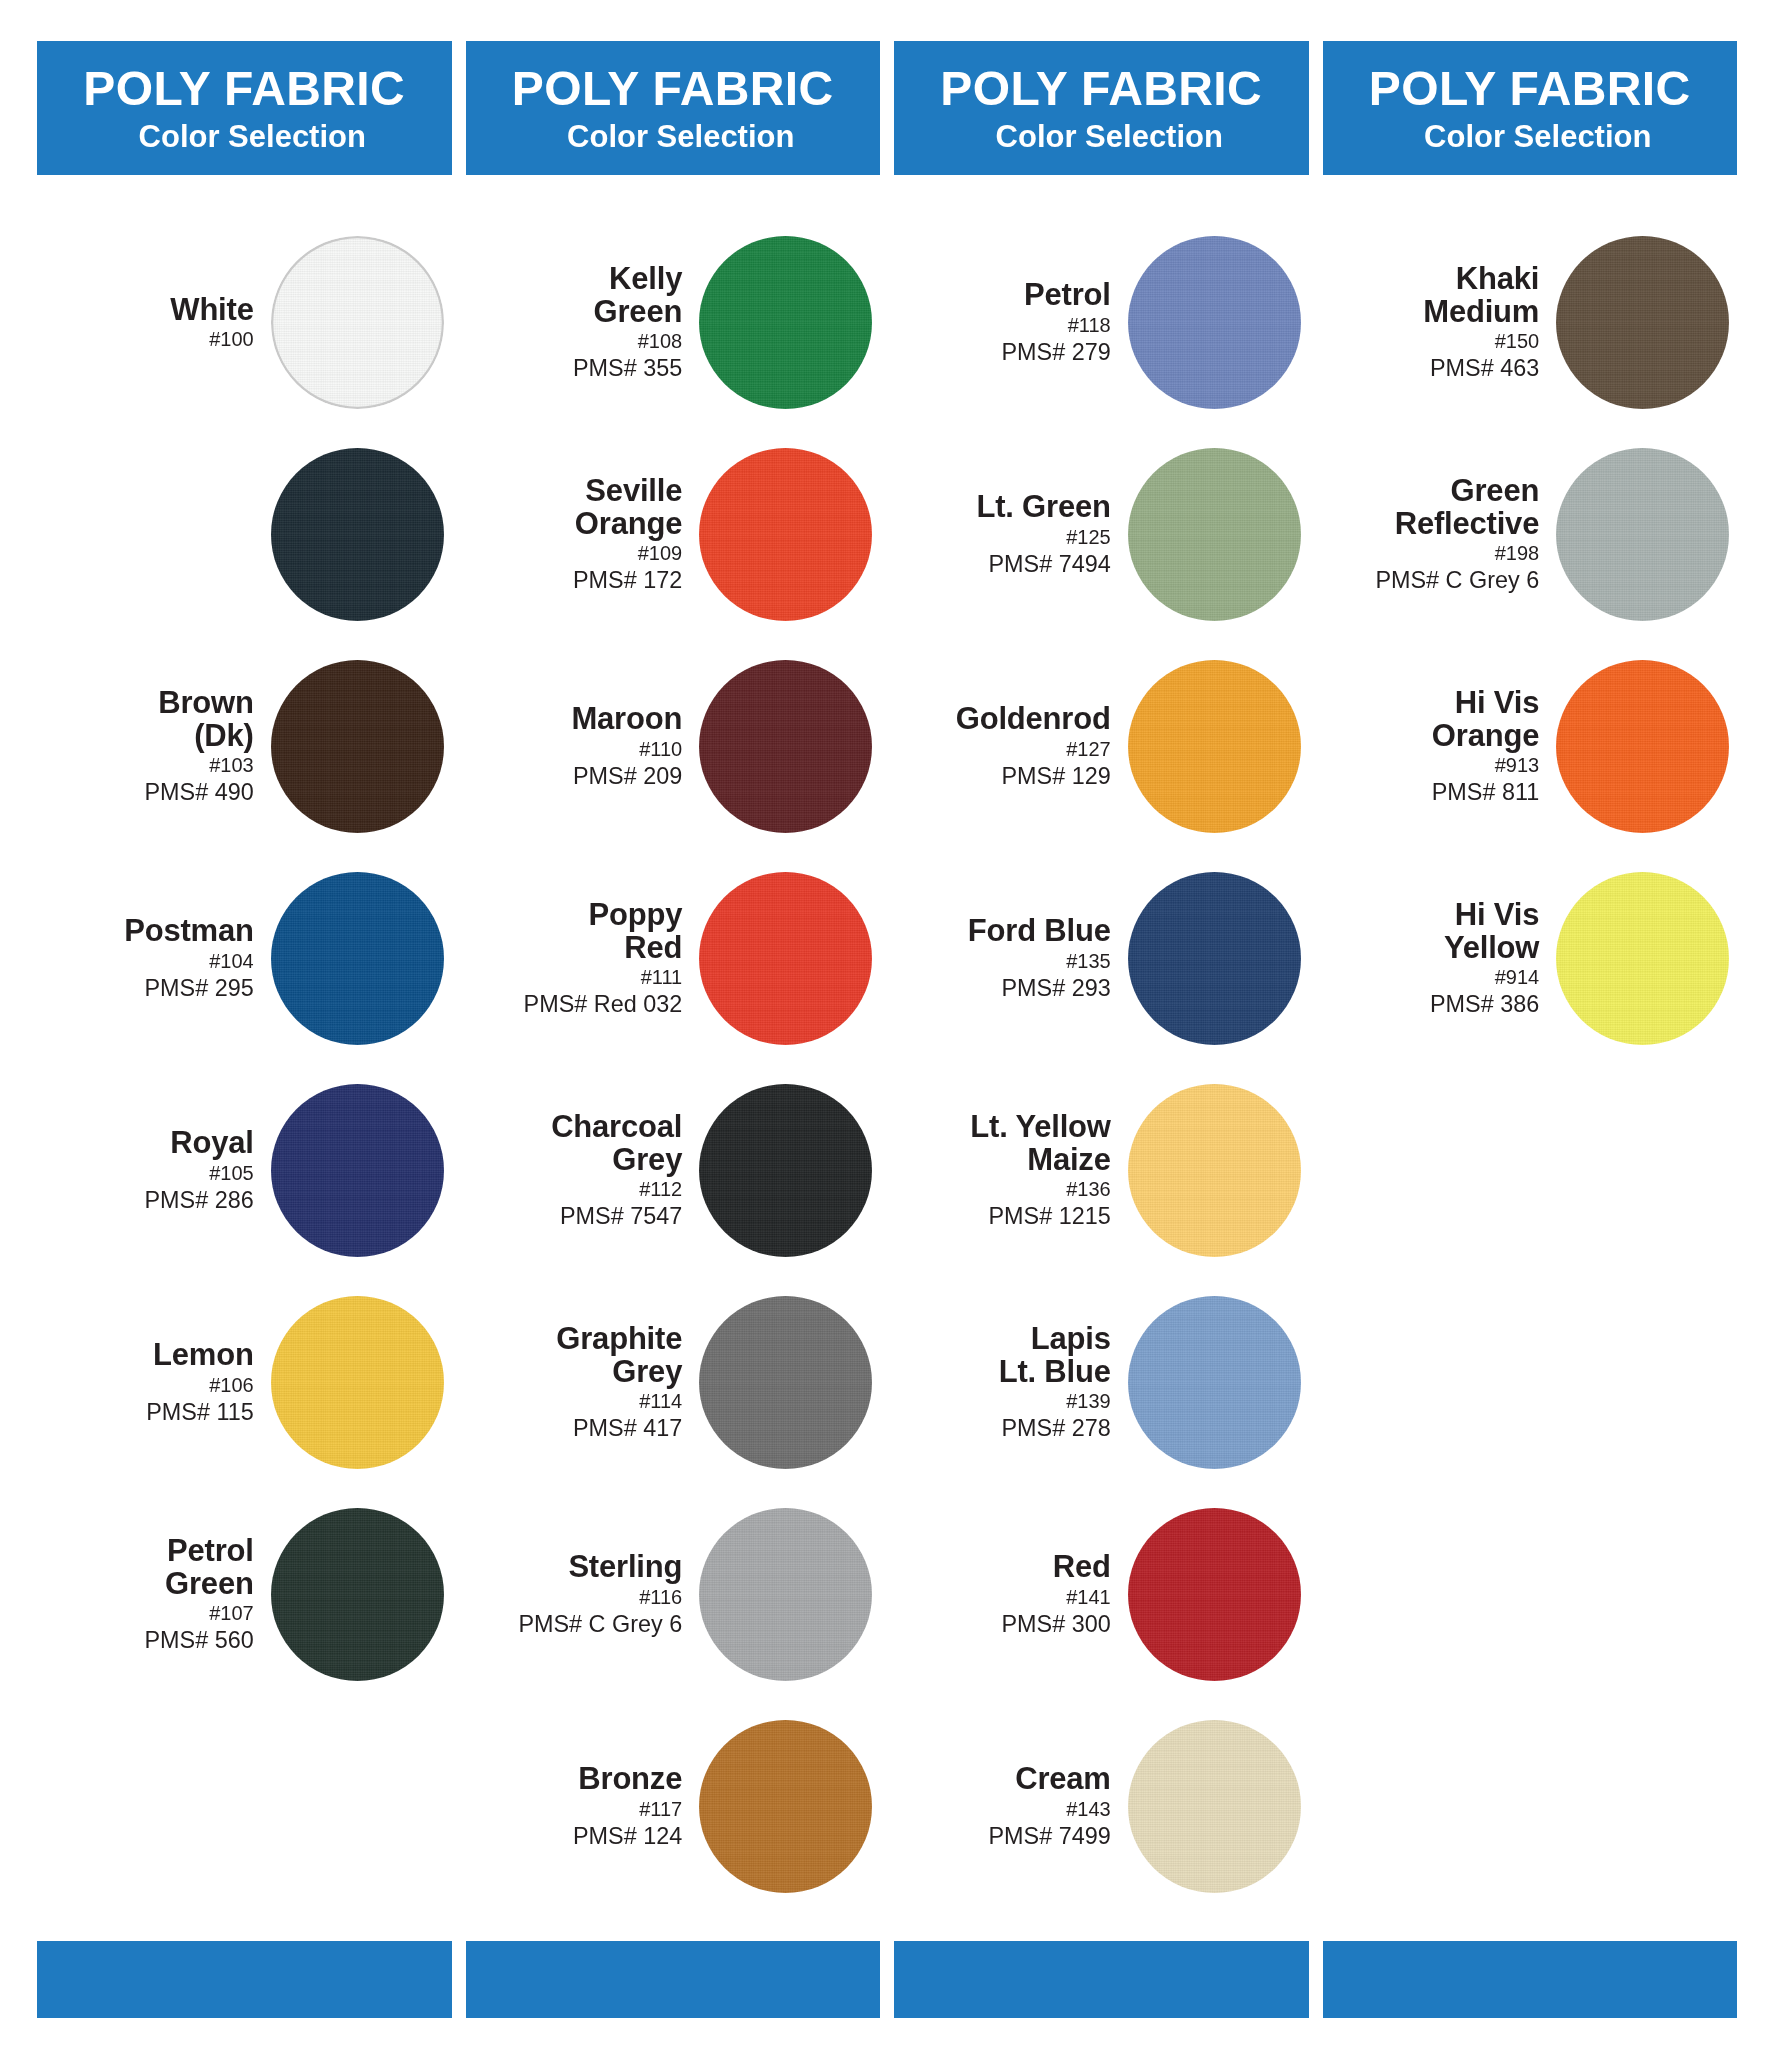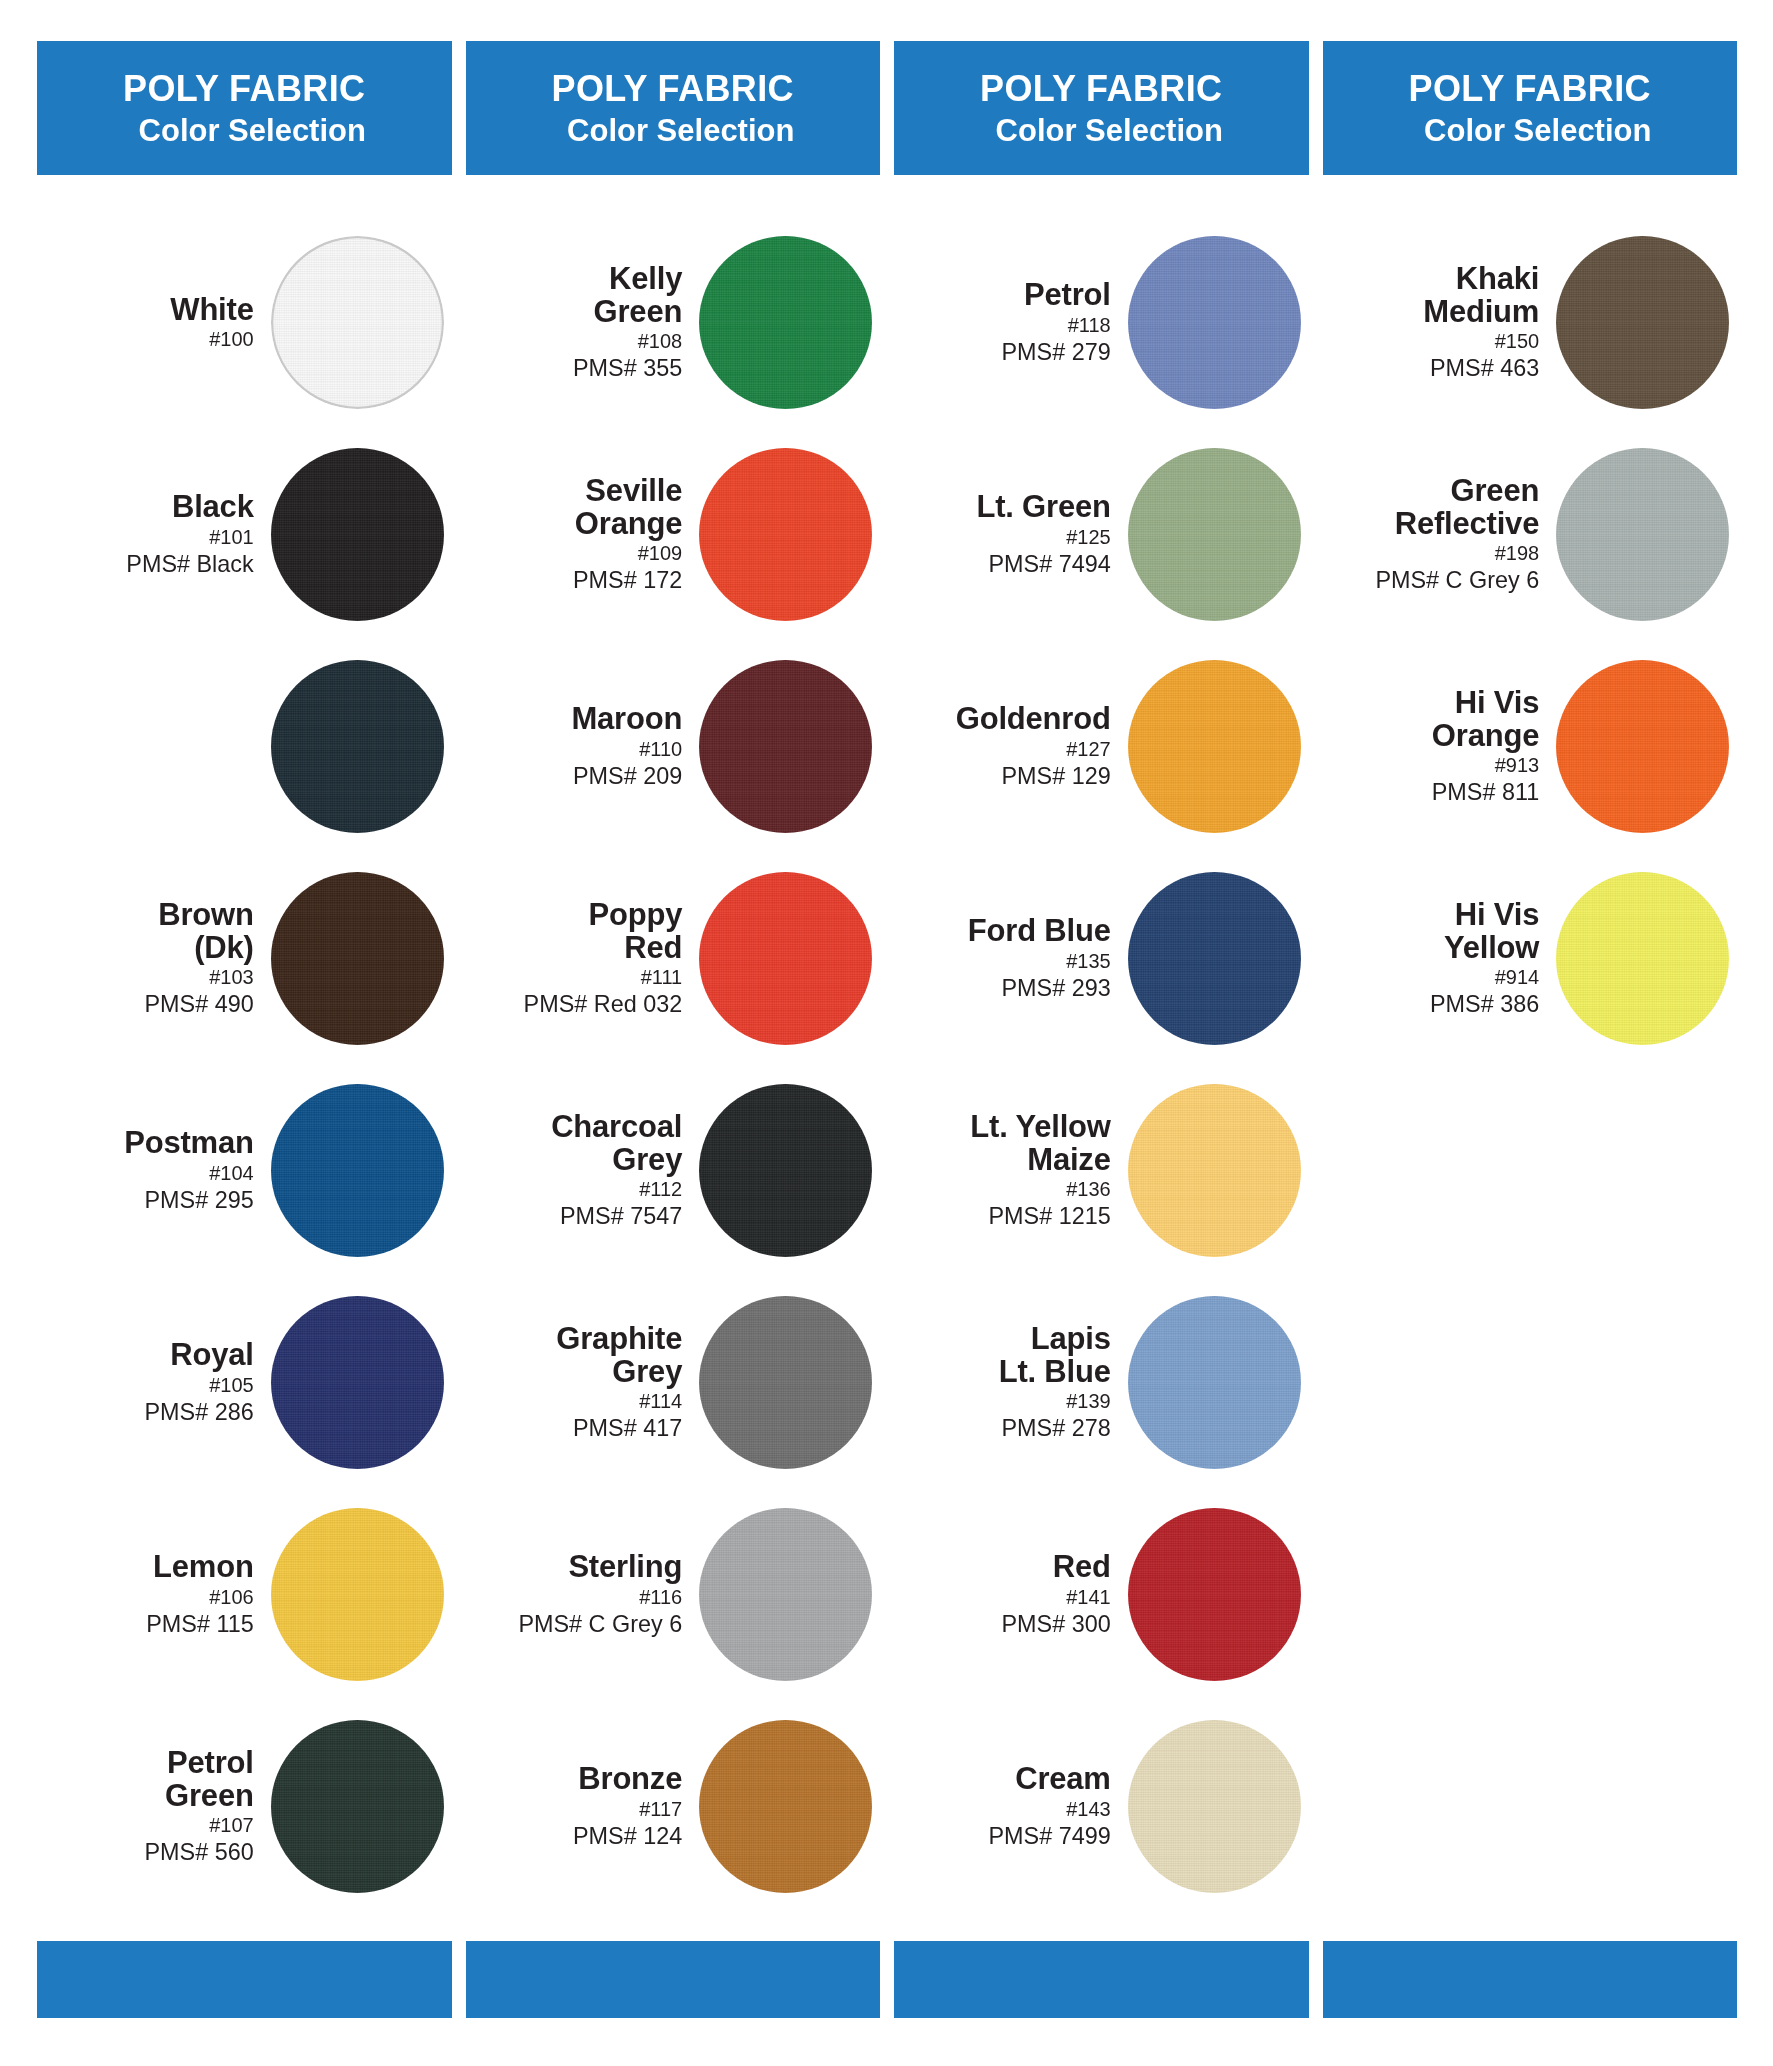--- a/index.html
+++ b/index.html
@@ -35,21 +35,21 @@
     background: #1f7ac0;
     color: #ffffff;
     display: flex;
     flex-direction: column;
     align-items: center;
     justify-content: center;
     text-align: center;
     line-height: 1.0;
   }
   .col-header .h-title {
-    font-size: 36px;
+    font-size: 48px;
     font-weight: bold;
     letter-spacing: 0.4px;
     margin-bottom: 8px;
   }
   .col-header .h-sub {
     font-size: 31px;
     font-weight: bold;
     margin-left: 16px;
   }
   .swatch-list {
@@ -134,30 +134,20 @@
           <div class="swatch-row">
             <div class="swatch-label">
               <div class="sw-name">
                 <span class="ln">White</span>
               </div>
               <div class="sw-code">#100</div>
             </div>
             <div class="swatch-dot outlined" style="background-color: rgb(247, 248, 247);"></div>
           </div>
           <div class="swatch-row">
-            <div class="swatch-label">
-              <div class="sw-name">
-                <span class="ln">Black</span>
-              </div>
-              <div class="sw-code">#101</div>
-              <div class="sw-pms">PMS# Black</div>
-            </div>
-            <div class="swatch-dot" style="background-color: rgb(32, 30, 31);"></div>
-          </div>
-          <div class="swatch-row">
             <div class="swatch-dot" style="background-color: rgb(28, 43, 52);"></div>
           </div>
           <div class="swatch-row">
             <div class="swatch-label">
               <div class="sw-name">
                 <span class="ln">Brown</span>
                 <span class="ln">(Dk)</span>
               </div>
               <div class="sw-code">#103</div>
               <div class="sw-pms">PMS# 490</div>

